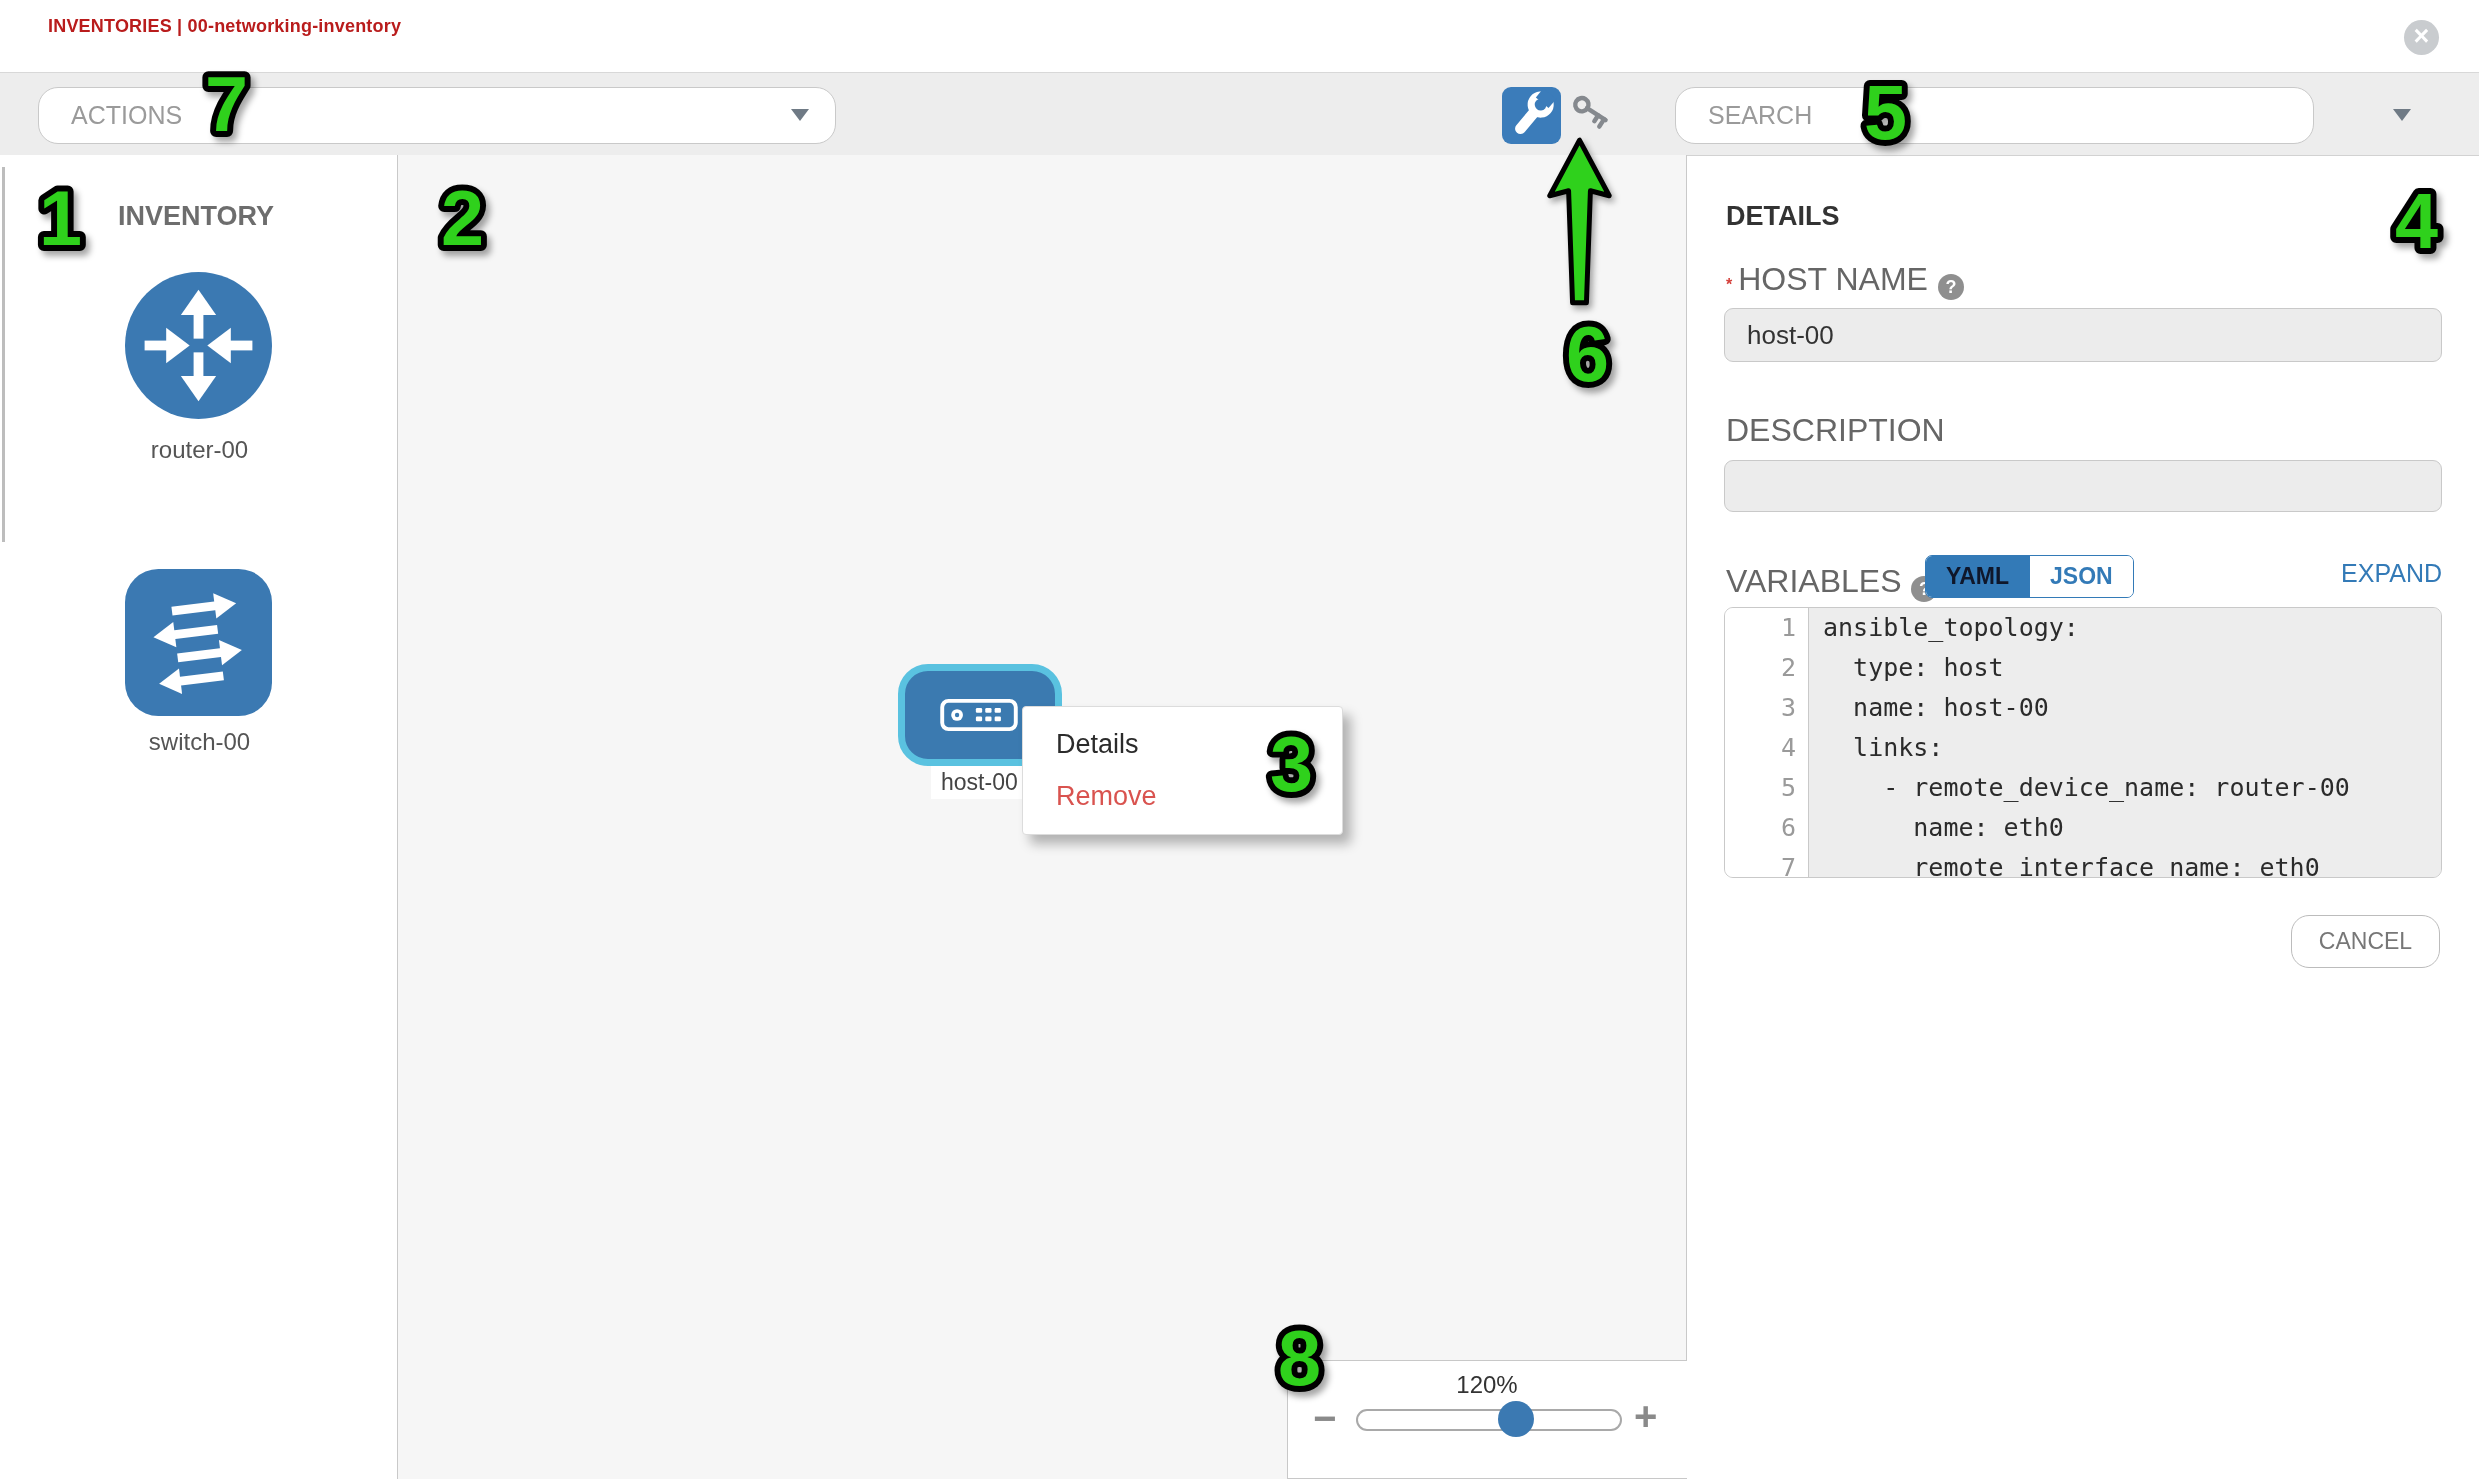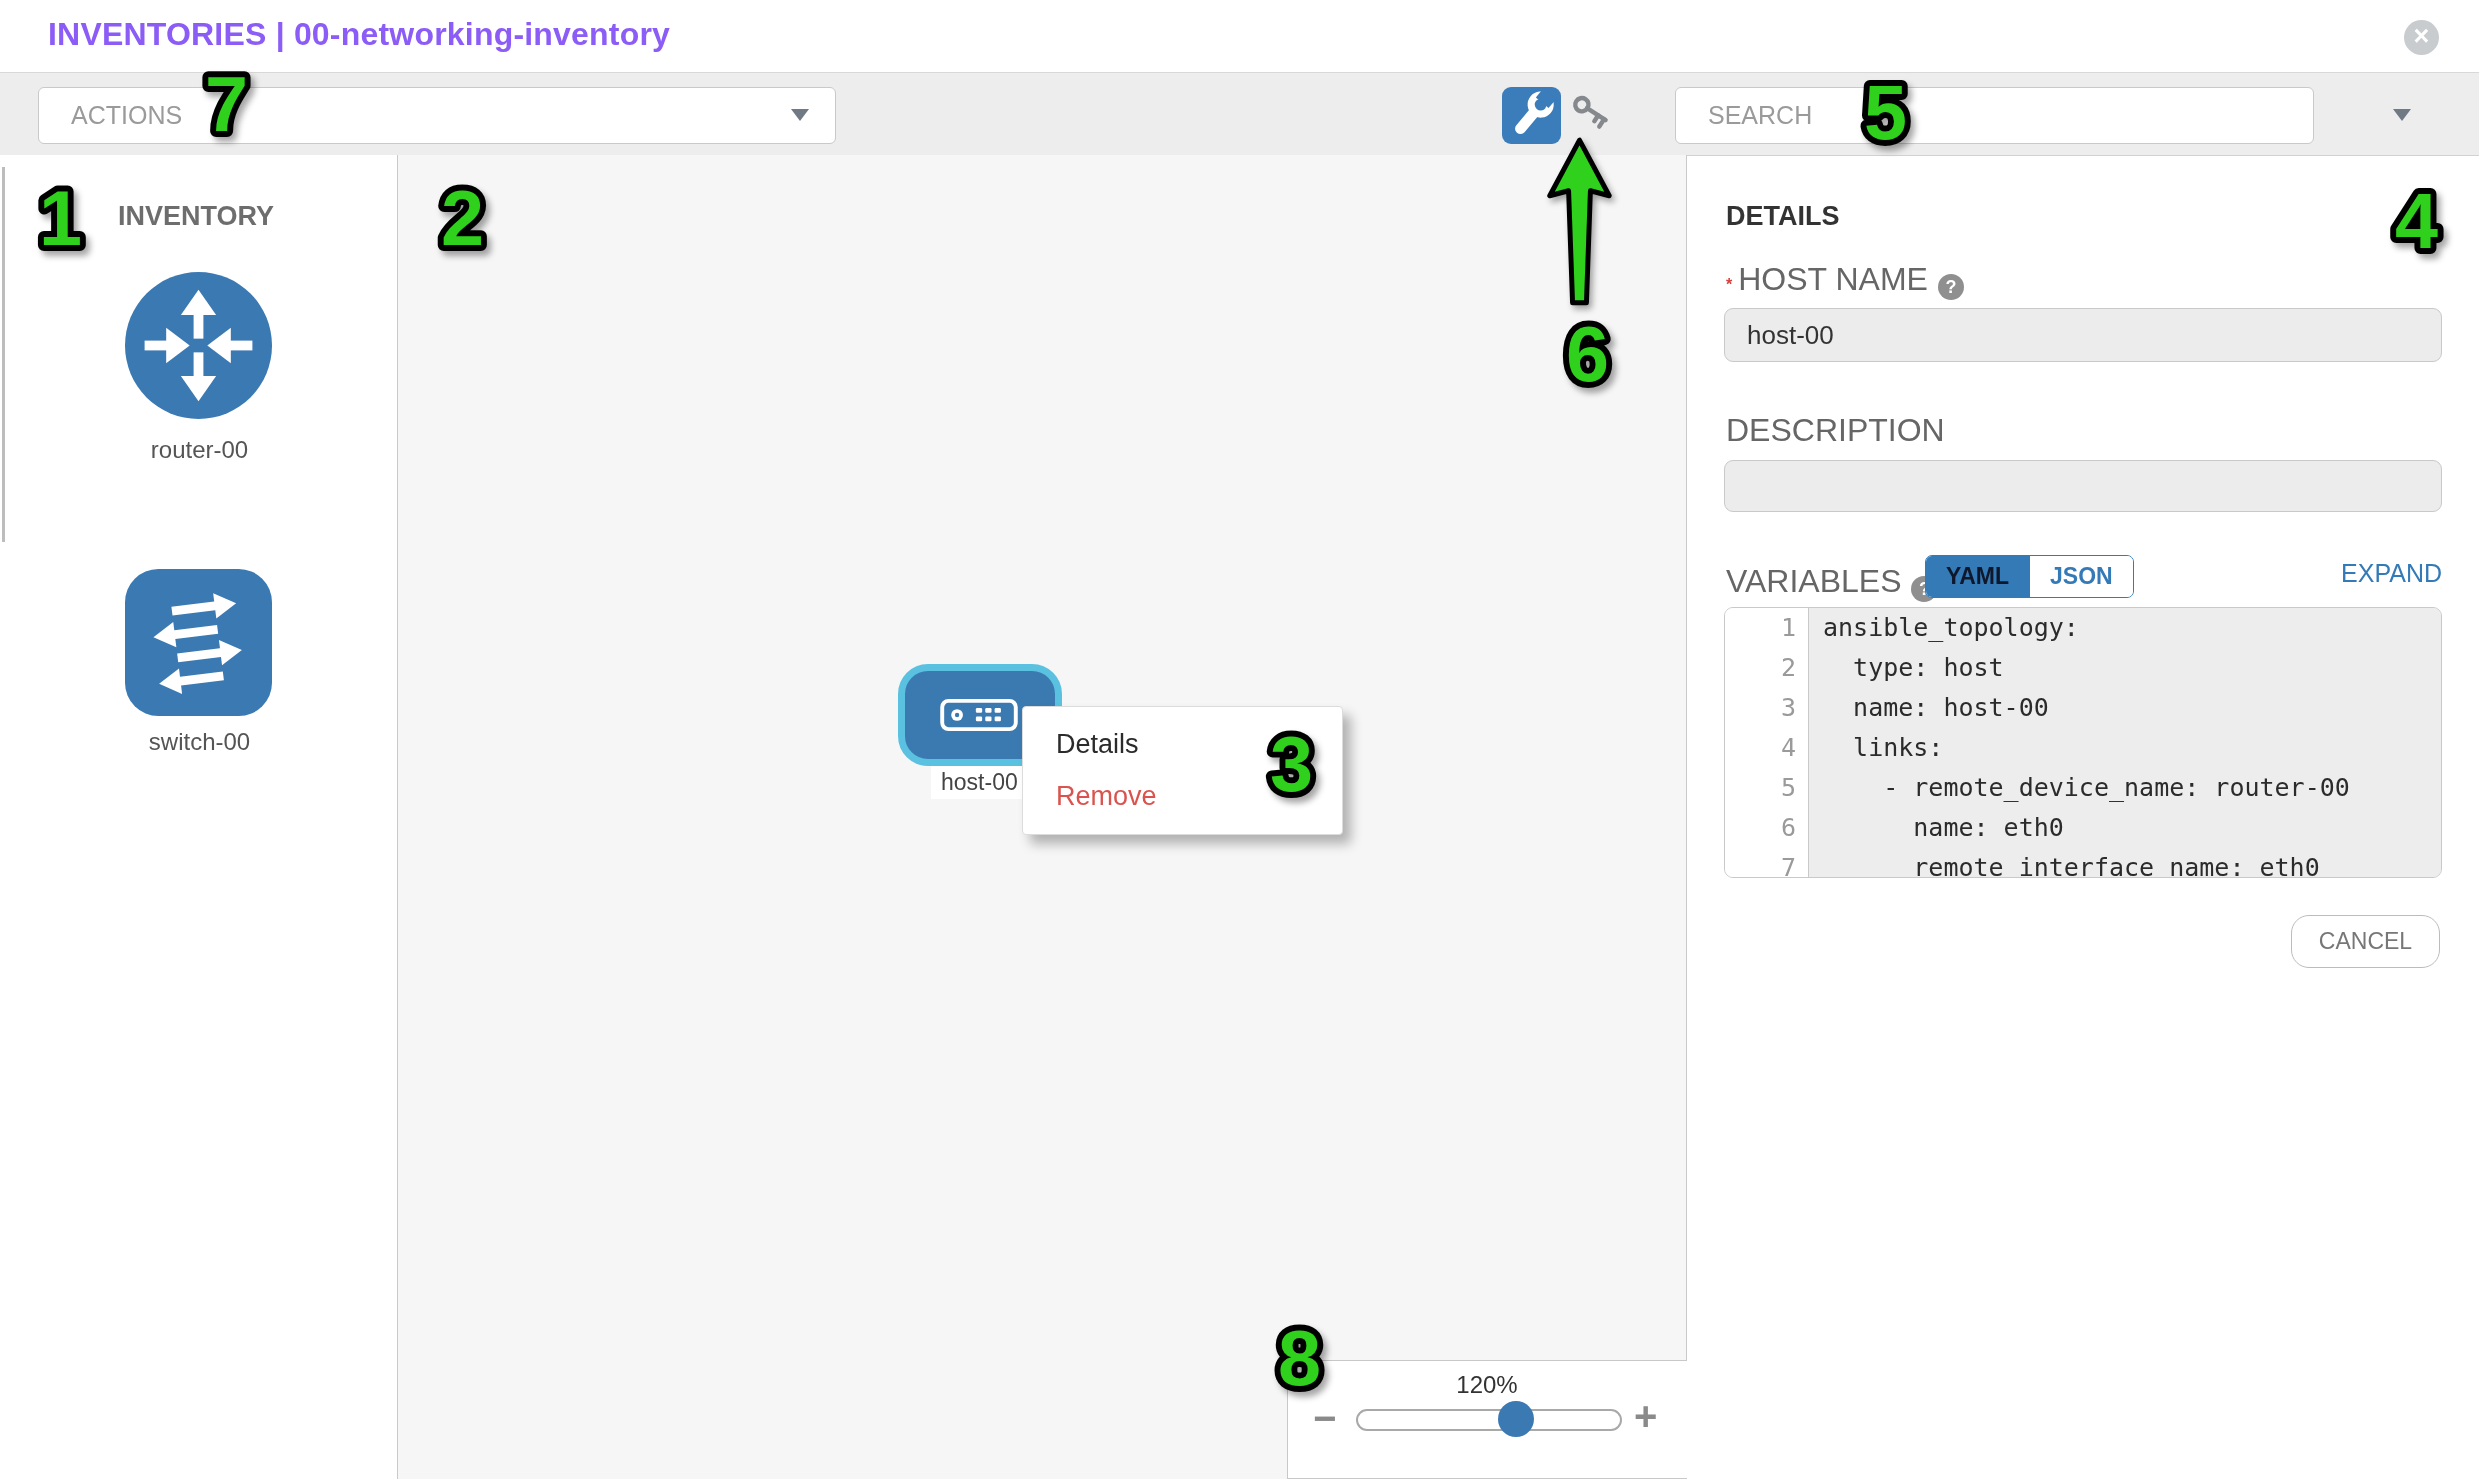--- a/index.html
+++ b/index.html
@@ -1,28 +1,28 @@
 <!DOCTYPE html>
 <html><head>
 <meta charset="utf-8">
 <style>
   html,body{margin:0;padding:0;background:#fff;}
   .app{position:relative;width:2480px;height:1480px;overflow:hidden;
        font-family:"Liberation Sans",sans-serif;background:#fff;}
   .abs{position:absolute;}
 
   
-  .hdr-title{left:48px;top:16px;font-size:32px;font-weight:bold;color:#8b5cf6;letter-spacing:0.2px;}
+  .hdr-title{left:48px;top:16px;font-size:18px;font-weight:bold;color:#b91c1c;letter-spacing:0.2px;}
   .close-btn{left:2404px;top:20px;width:35px;height:35px;border-radius:50%;background:#c9cccf;
              color:#fff;font-size:27px;font-weight:bold;text-align:center;line-height:33px;cursor:pointer;}
 
   
   .toolbar{left:0;top:72px;width:2480px;height:84px;background:#ededed;
            border-top:1px solid #d8d8d8;border-bottom:1px solid #d2d2d2;box-sizing:border-box;}
-  .selbox{background:#fff;border:1px solid #c9c9c9;border-radius:6px;box-sizing:border-box;}
+  .selbox{background:#fff;border:1px solid #c9c9c9;border-radius:20px;box-sizing:border-box;}
   .actions-box{left:38px;top:87px;width:798px;height:57px;}
   .search-box{left:1675px;top:87px;width:639px;height:57px;}
   .sel-text{font-size:25px;color:#9a9a9a;line-height:55px;padding-left:32px;}
   .caret{width:0;height:0;border-left:9px solid transparent;border-right:9px solid transparent;
          border-top:12px solid #6f7a85;}
   .caret-actions{left:791px;top:109px;}
   .caret-search{left:2393px;top:109px;}
   .wrench-btn{left:1502px;top:87px;width:59px;height:57px;background:#3b7cba;border-radius:9px;cursor:pointer;}
   .key-btn{left:1570px;top:93px;width:46px;height:46px;cursor:pointer;}
 

